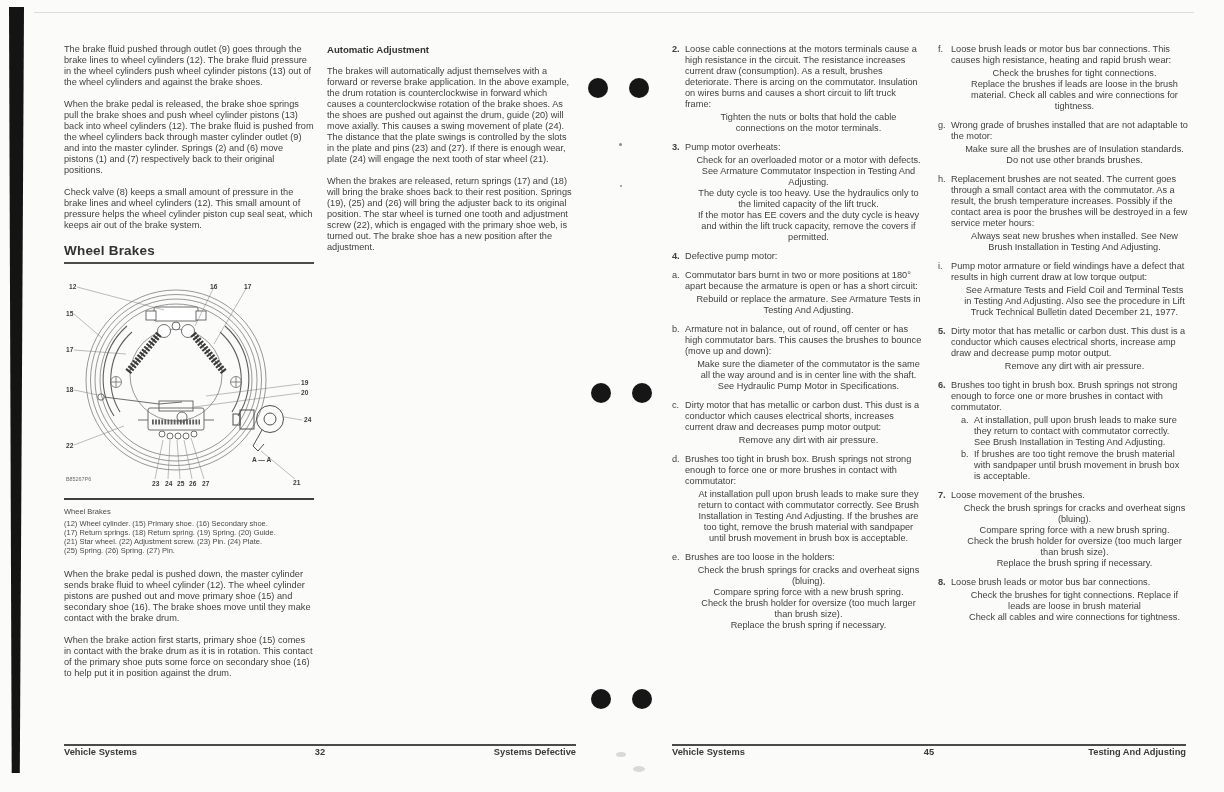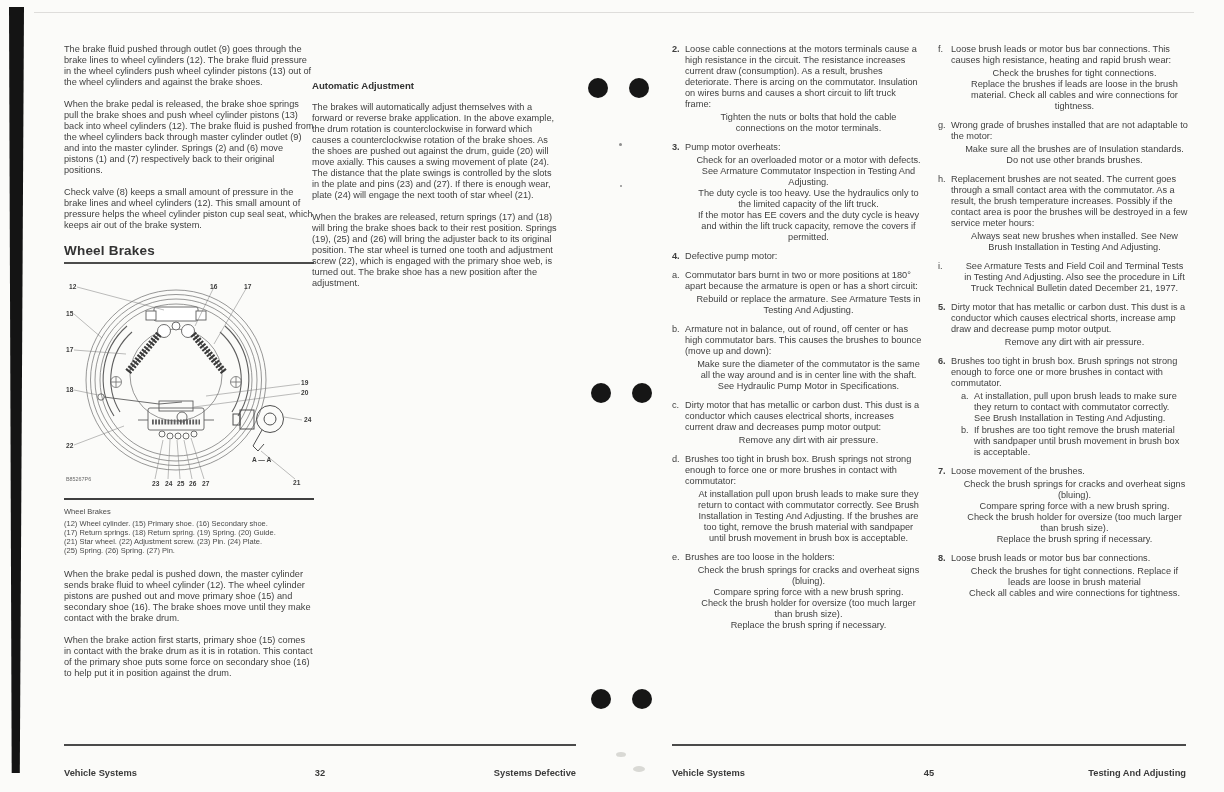--- a/index.html
+++ b/index.html
@@ -21,21 +21,21 @@
   
   .item{position:relative;padding-left:13px;margin-bottom:8px;}
   .item .marker{position:absolute;left:0;top:0;}
   .item .marker.num{font-weight:700;}
   .item .itext{margin:0 0 2px 0;}
   .item .remedy{margin:0;padding-left:10px;text-align:center;}
   .sub{position:relative;padding-left:13px;margin-left:10px;margin-bottom:1px;}
   .sub .marker{position:absolute;left:0;top:0;}
   .sub p{margin:0;}
   
-  .footer{position:absolute;top:744px;border-top:2px solid #4a4a4a;padding-top:22px;
+  .footer{position:absolute;top:744px;border-top:2px solid #4a4a4a;padding-top:1px;
           display:flex;align-items:baseline;font-size:9.3px;font-weight:700;color:#3a3a3a;}
   .footer .f-left{flex:1;text-align:left;}
   .footer .f-page{flex:0 0 auto;}
   .footer .f-right{flex:1;text-align:right;}
   
   .scan-bar{position:absolute;left:9px;top:7px;width:15px;height:766px;background:#141414;
             clip-path:polygon(0 0,100% 0,72% 100%,18% 100%);}
   .punch-dot{position:absolute;width:20px;height:20px;border-radius:50%;background:#161616;}
   .speck{position:absolute;background:#8d8d8d;border-radius:50%;}
   .smudge{position:absolute;background:#d9d9d5;border-radius:50%;}
@@ -181,21 +181,21 @@
       <div>(12) Wheel cylinder. (15) Primary shoe. (16) Secondary shoe.</div>
       <div>(17) Return springs. (18) Return spring. (19) Spring. (20) Guide.</div>
       <div>(21) Star wheel. (22) Adjustment screw. (23) Pin. (24) Plate.</div>
       <div>(25) Spring. (26) Spring. (27) Pin.</div>
     </div>
 
     <p>When the brake pedal is pushed down, the master cylinder sends brake fluid to wheel cylinder (12). The wheel cylinder pistons are pushed out and move primary shoe (15) and secondary shoe (16). The brake shoes move until they make contact with the brake drum.</p>
     <p>When the brake action first starts, primary shoe (15) comes in contact with the brake drum as it is in rotation. This contact of the primary shoe puts some force on secondary shoe (16) to help put it in position against the drum.</p>
   </div>
 
-  <div class="col" style="left:312px;top:44px;width:245px;margin-top:36px;">
+  <div class="col" style="left:327px;top:44px;width:245px;">
     <div class="sub-heading">Automatic Adjustment</div>
     <p>The brakes will automatically adjust themselves with a forward or reverse brake application. In the above example, the drum rotation is counterclockwise in forward which causes a counterclockwise rotation of the brake shoes. As the shoes are pushed out against the drum, guide (20) will move axially. This causes a swing movement of plate (24). The distance that the plate swings is controlled by the slots in the plate and pins (23) and (27). If there is enough wear, plate (24) will engage the next tooth of star wheel (21).</p>
     <p>When the brakes are released, return springs (17) and (18) will bring the brake shoes back to their rest position. Springs (19), (25) and (26) will bring the adjuster back to its original position. The star wheel is turned one tooth and adjustment screw (22), which is engaged with the primary shoe web, is turned out. The brake shoe has a new position after the adjustment.</p>
   </div>
 
   <div class="footer" style="left:64px;width:512px;">
     <span class="f-left">Vehicle Systems</span>
     <span class="f-page">32</span>
     <span class="f-right">Systems Defective</span>
   </div>
@@ -274,20 +274,21 @@
     </div>
 
     <div class="item">
       <span class="marker">h.</span>
       <p class="itext">Replacement brushes are not seated. The current goes through a small contact area with the commutator. As a result, the brush temperature increases. Possibly if the contact area is poor the brushes will be destroyed in a few service meter hours:</p>
       <p class="remedy">Always seat new brushes when installed. See New Brush Installation in Testing And Adjusting.</p>
     </div>
 
     <div class="item">
       <span class="marker">i.</span>
+      <p class="itext">Pump motor armature or field windings have a defect that results in high current draw at low torque output:</p>
       <p class="remedy">See Armature Tests and Field Coil and Terminal Tests in Testing And Adjusting. Also see the procedure in Lift Truck Technical Bulletin dated December 21, 1977.</p>
     </div>
 
     <div class="item">
       <span class="marker num">5.</span>
       <p class="itext">Dirty motor that has metallic or carbon dust. This dust is a conductor which causes electrical shorts, increase amp draw and decrease pump motor output.</p>
       <p class="remedy">Remove any dirt with air pressure.</p>
     </div>
 
     <div class="item">

